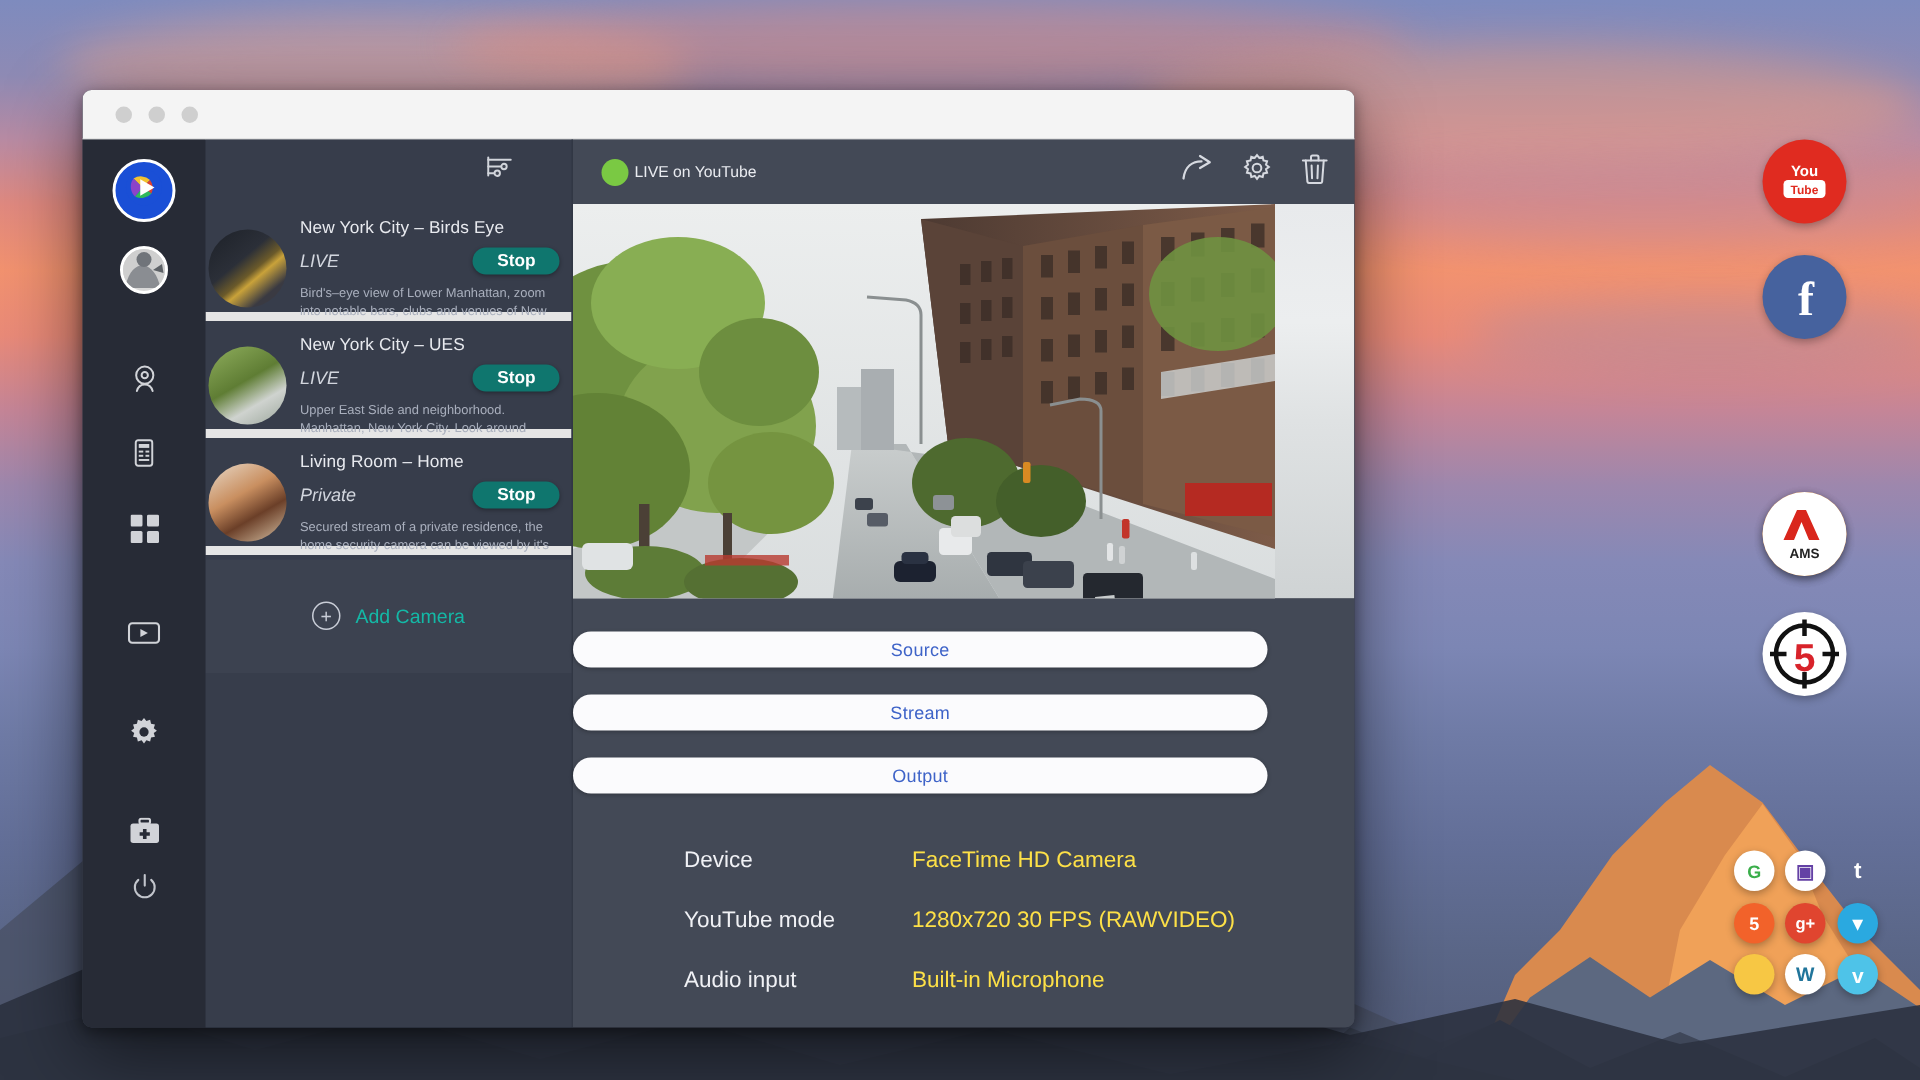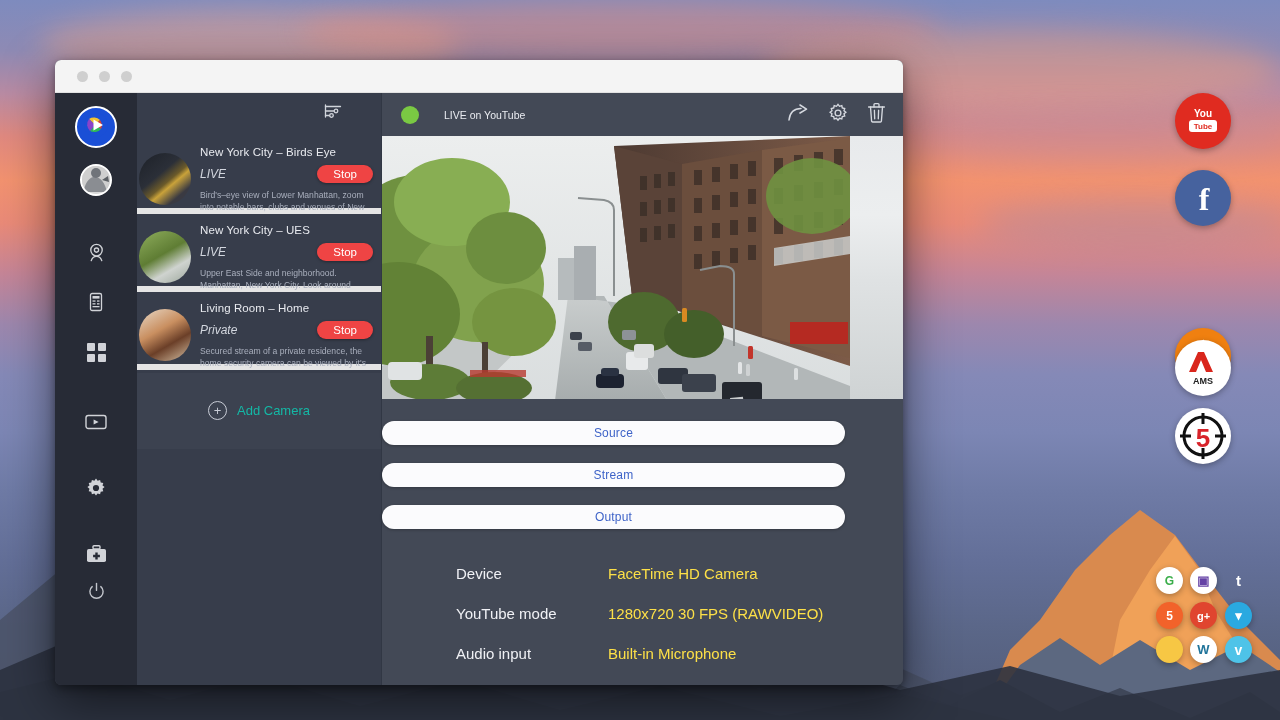--- a/index.html
+++ b/index.html
@@ -91,22 +91,22 @@
     position: relative; background: #2b303c;
   }
   .cam-meta { flex: 1; min-width: 0; padding-top: 2px; }
   .cam-title {
     color: #e8eaef; font-size: 11.5px; letter-spacing: .1px;
     white-space: nowrap; overflow: hidden; text-overflow: ellipsis;
   }
   .cam-line2 { display: flex; align-items: center; margin-top: 5px; height: 21px; }
   .cam-status { color: #d2d6de; font-size: 12px; flex: 1; font-style: italic; }
   .cam-btn {
-    background: #ef4444; color: #fff; border: none;
-    font-size: 11.5px; font-weight: normal; border-radius: 11px;
+    background: #0f766e; color: #fff; border: none;
+    font-size: 11.5px; font-weight: bold; border-radius: 11px;
     padding: 3px 16px; cursor: pointer; font-family: inherit;
     box-shadow: 0 1px 3px rgba(0,0,0,.35);
   }
   .cam-desc {
     color: #a9afbd; font-size: 8.6px; line-height: 1.38;
     margin-top: 6px; max-height: 24px; overflow: hidden;
   }
   #add-camera {
     height: 76px; display: flex; align-items: center;
     justify-content: center; gap: 10px; background: #3c4250;
@@ -123,21 +123,21 @@
 
   
   #main-col { flex: 1; background: #434956; display: flex; flex-direction: column; }
   #toolbar {
     height: 43px; display: flex; align-items: center;
     padding: 0 17px 0 0; flex-shrink: 0; position: relative;
   }
   #tb-left { display: flex; align-items: center; gap: 12px; padding-left: 0; }
   #tb-sliders { margin-left: -58px; cursor: pointer; }
   #live-badge {
-    display: flex; align-items: center; gap: 25px;
+    display: flex; align-items: center; gap: 4px;
     margin-left: 46px;
   }
   #live-dot { width: 18px; height: 18px; border-radius: 50%; background: #7ac943; }
   #live-text { color: #e9ebf0; font-size: 10.5px; }
   #tb-right { margin-left: auto; display: flex; align-items: center; gap: 19px; }
   .tb-ico { cursor: pointer; opacity: .92; }
 
   
   #video-wrap {
     height: 289px; margin: 0 0 0 0; position: relative;
@@ -575,21 +575,21 @@
     </svg>
   </div>
   <div class="dock-ico dock-big" style="left:1175px;top:328px;background:#f08010;">
     <svg width="46" height="46" viewBox="0 0 46 46">
       <path d="M8 30 L24 6 L21 22 L38 14 L20 40 L24 26 Z" fill="#fff"></path>
     </svg>
   </div>
 
   <div class="dock-ico dock-big" style="left:1175px;top:328px;background:transparent;box-shadow:none;"></div>
 
-  <div class="dock-ico dock-big" style="left:1175px;top:340px;background:#ffffff;z-index:2;align-items:center;">
+  <div class="dock-ico dock-big" style="left:1175px;top:328px;background:#ffffff;z-index:2;align-items:center;">
     <svg width="44" height="40" viewBox="0 0 44 40">
       <path d="M17 4 h6 l9 20 h-7 l-5-12 -5 12 h-7 Z" fill="#d9261c"></path>
       <text x="22" y="36" font-family="Liberation Sans, sans-serif" font-size="9" font-weight="bold" fill="#222" text-anchor="middle">AMS</text>
     </svg>
   </div>
 
   <div class="dock-ico dock-big" style="left:1175px;top:408px;background:#ffffff;">
     <svg width="52" height="52" viewBox="0 0 52 52">
       <circle cx="26" cy="26" r="19" fill="none" stroke="#111" stroke-width="3"></circle>
       <line x1="26" y1="3" x2="26" y2="14" stroke="#111" stroke-width="3"></line>

